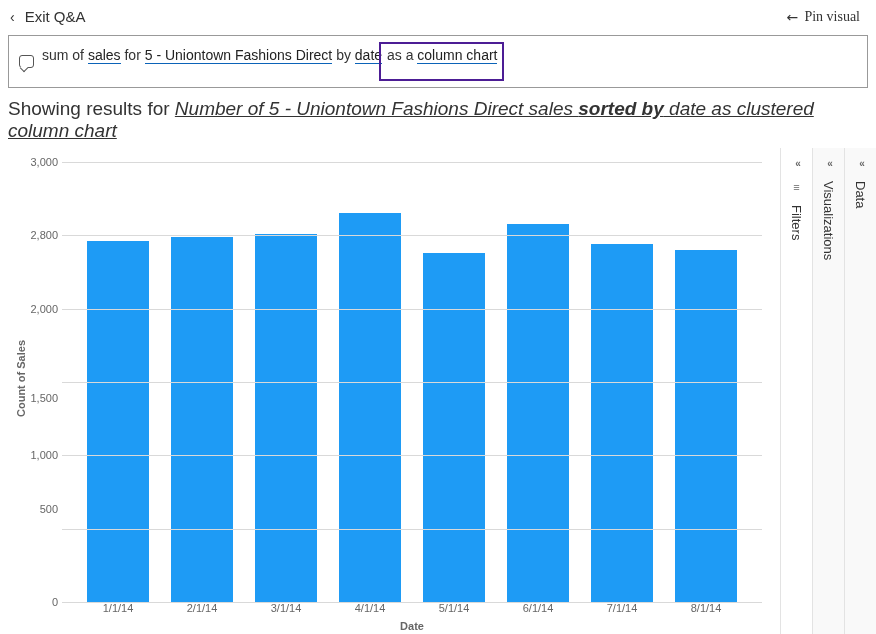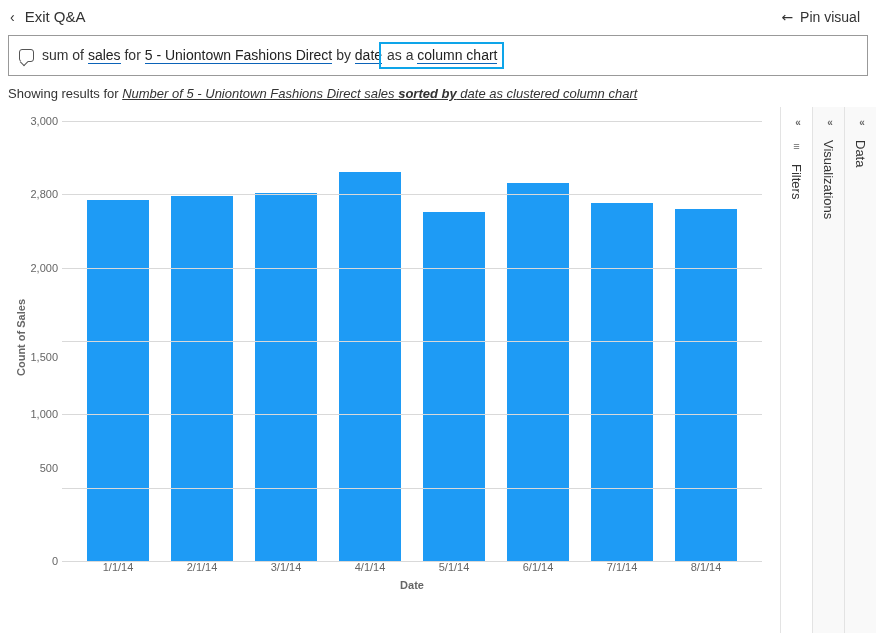--- a/index.html
+++ b/index.html
@@ -16,21 +16,21 @@
   display: flex;
   justify-content: space-between;
   align-items: center;
   padding: 8px 16px 10px 10px;
 }
 .header-left { display: flex; align-items: center; gap: 10px; cursor: pointer; }
 .header-right { display: flex; align-items: center; gap: 6px; cursor: pointer; }
 .back-chev { font-size: 14px; color: #333; }
 .exit-title { font-size: 15px; color: #333; }
 .pin-icon { font-size: 14px; transform: rotate(45deg); display:inline-block; }
-.pin-label { font-size: 14px; }
+.pin-label { font-size: 14px; font-family: Liberation Serif, serif; }
 .query-row { padding: 0 8px; }
 .query-box {
   border: 1px solid #999;
   display: flex;
   align-items: center;
   padding: 6px 10px;
   gap: 8px;
   font-size: 14px;
 }
 .query-icon {
@@ -38,26 +38,26 @@
   position: relative;
 }
 .query-icon::after {
   content:""; position:absolute; left:1px; bottom:-4px; width:5px; height:5px;
   border-left:1.2px solid #555; border-bottom:1.2px solid #555;
   transform: rotate(-45deg); background:#fff;
 }
 .query-text span.u { border-bottom: 1px solid #0b63b8; color: #222; }
 .query-text span { white-space: pre; }
 .red-box {
-  display:inline-block; border: 2px solid #0ea5e9; padding: 3px 5px 4px 2px;
+  display:inline-block; border: 2px solid #4c1d95; padding: 3px 5px 16px 2px;
   margin-left:-3px;
 }
 .results-line {
   padding: 10px 8px 6px 8px;
-  font-size: 13px; color: #333;
+  font-size: 19px; color: #333;
 }
 .results-line .lnk { text-decoration: underline; }
 .results-line .em { font-style: italic; }
 .results-line .bold { font-weight: 600; }
 .main {
   display: flex;
   height: 526px;
 }
 .chart-area {
   flex: 1;

